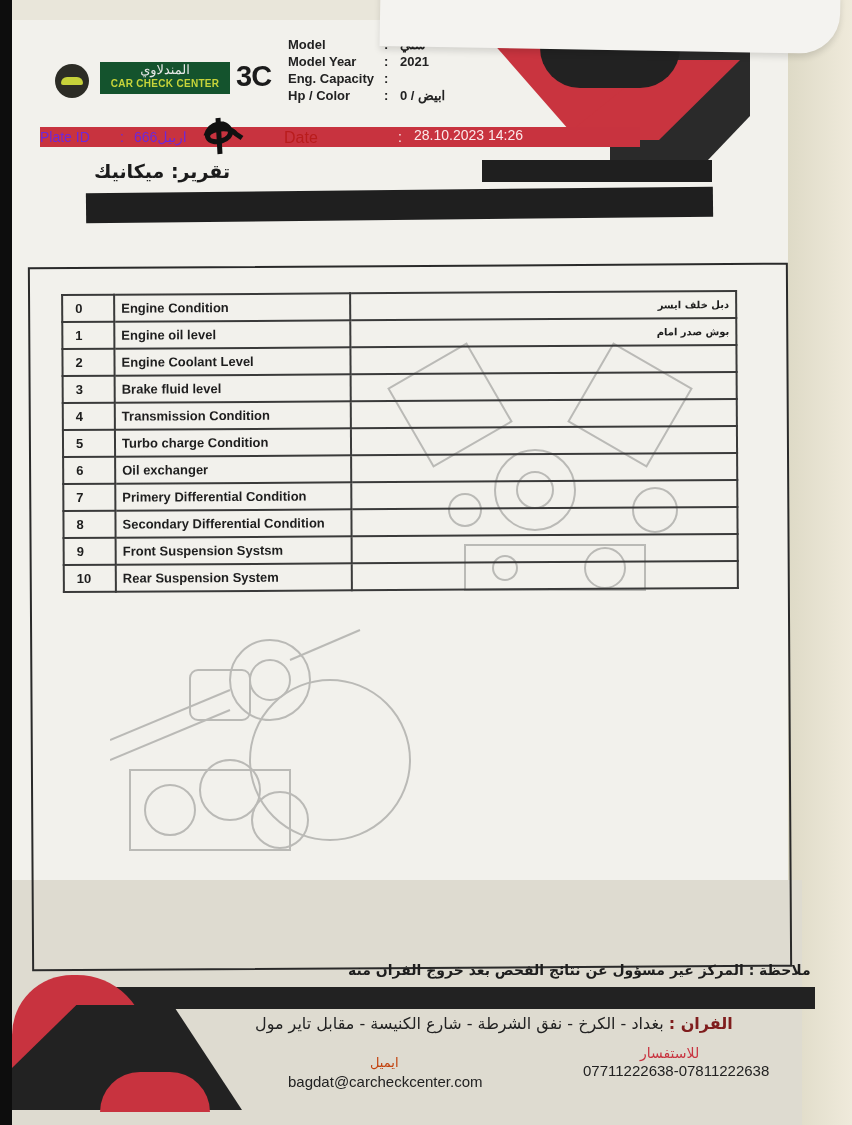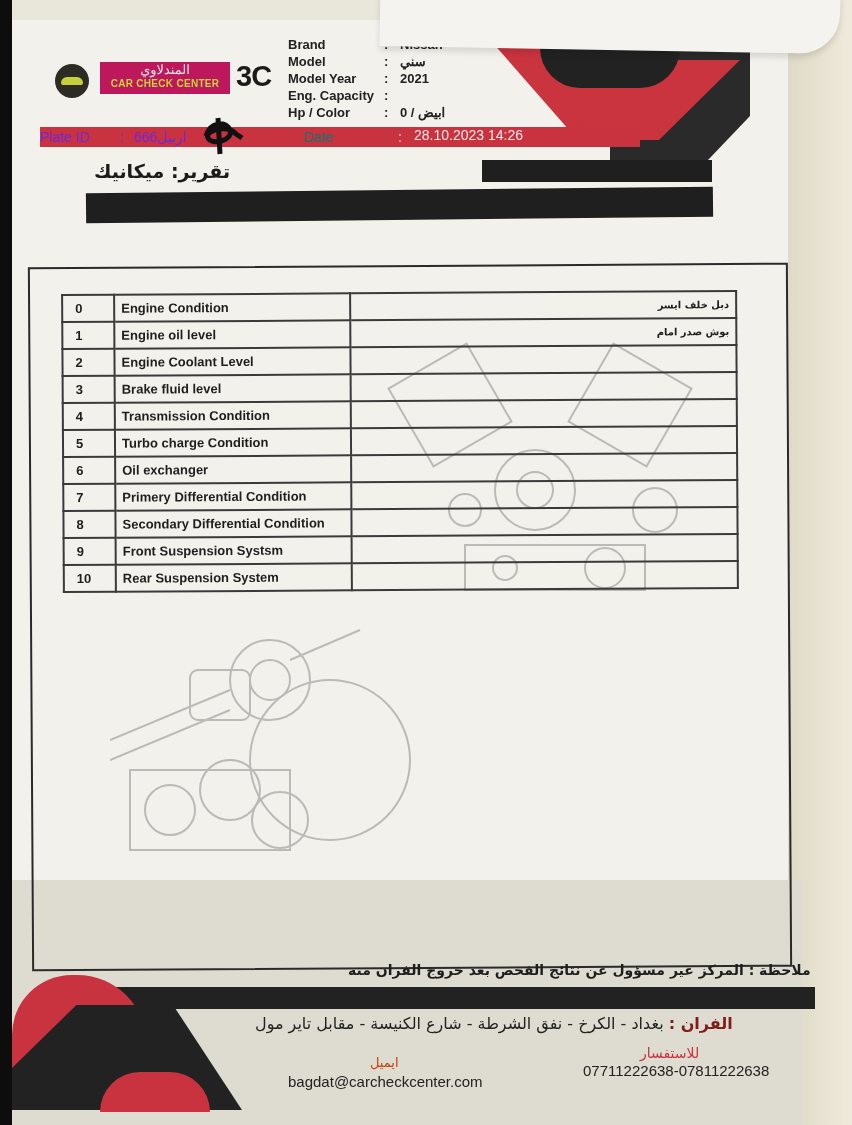--- a/index.html
+++ b/index.html
@@ -13,35 +13,35 @@
   .deco-red{position:absolute;left:492px;top:42px;width:230px;height:92px;background:#c9343f;clip-path:polygon(0 0,72% 0,100% 0,70% 100%,35% 100%);z-index:1;}
   .deco-black1{position:absolute;left:540px;top:42px;width:140px;height:46px;background:#222;border-radius:0 0 40px 40px;z-index:2;}
   .deco-black2{position:absolute;left:610px;top:50px;width:140px;height:110px;background:#2a2a2a;clip-path:polygon(45% 0,100% 0,100% 60%,70% 100%,0 100%,0 85%);z-index:1;}
   .deco-red2{position:absolute;left:560px;top:60px;width:180px;height:80px;background:#c9343f;clip-path:polygon(55% 0,100% 0,55% 100%,0 100%);z-index:2;}
   .bar1{position:absolute;left:482px;top:160px;width:230px;height:22px;background:#1f1f1f;}
   .bar2{position:absolute;left:86px;top:190px;width:627px;height:30px;background:#1f1f1f;transform:rotate(-0.6deg);}
   .plate-band{position:absolute;left:40px;top:127px;width:600px;height:20px;background:#c8333f;z-index:3;}
   
   .logo-circle{position:absolute;left:55px;top:64px;width:34px;height:34px;border-radius:50%;background:#2c2c25;display:flex;align-items:center;justify-content:center;}
   .logo-car{width:22px;height:8px;background:#c6d13a;border-radius:6px 6px 2px 2px;}
-  .logo-box{position:absolute;left:100px;top:62px;width:130px;height:32px;background:#be185d;text-align:center;}
+  .logo-box{position:absolute;left:100px;top:62px;width:130px;height:32px;background:#14532d;text-align:center;}
   .logo-ar{color:#e8e8e8;font-size:13px;line-height:15px;direction:rtl;}
   .logo-en{color:#c7d43a;font-size:10px;font-weight:bold;line-height:13px;letter-spacing:0.3px;}
   .logo-3c{position:absolute;left:236px;top:60px;font-size:29px;font-weight:bold;color:#1b1b1b;letter-spacing:-1px;}
   
   .info{position:absolute;left:288px;top:37px;z-index:4;font-size:13px;font-weight:bold;color:#222;}
   .info-row{height:17px;display:flex;}
   .info-label{width:96px;}
   .info-colon{width:16px;}
   .info-val{width:120px;}
   .plate{position:absolute;left:40px;top:129px;z-index:4;font-size:14px;color:#6d28d9;display:flex;}
   .plate-label{width:80px;}
   .plate-colon{width:14px;}
   .plate-val{width:60px;}
-  .date-label{position:absolute;left:304px;top:129px;z-index:4;font-size:14px;color:#0f766e;}
+  .date-label{position:absolute;left:284px;top:129px;z-index:4;font-size:16px;color:#b91c1c;}
   .date-colon{position:absolute;left:398px;top:129px;z-index:4;font-size:14px;color:#fbe9ea;}
   .date-val{position:absolute;left:414px;top:127px;z-index:4;font-size:14px;color:#fbe9ea;}
   .scribble{position:absolute;left:198px;top:116px;width:46px;height:40px;z-index:6;}
   .report-title{position:absolute;left:94px;top:160px;font-size:19px;font-weight:bold;color:#1b1b1b;direction:rtl;font-family:"DejaVu Sans",sans-serif;}
   
   .frame{position:absolute;left:30px;top:265px;width:756px;height:700px;border:2px solid #2a2a2a;transform:rotate(-0.35deg);}
   .table{position:absolute;left:62px;top:292px;width:676px;border-collapse:collapse;transform:rotate(-0.35deg);font-size:13px;font-weight:bold;color:#1e1e1e;}
   .table td{border:2px solid #3a3a3a;height:25px;padding:0 6px;}
   .c-num{width:32px;text-align:left;padding-left:12px !important;}
   .c-item{width:222px;}
@@ -81,25 +81,20 @@
 <div class="logo-circle">
     <div class="logo-car"></div>
   </div>
 <div class="logo-box">
   <div class="logo-ar">المندلاوي</div>
   <div class="logo-en">CAR CHECK CENTER</div>
 </div>
 <div class="logo-3c">3C</div>
 
 <div class="info">
-  <div class="info-row">
-    <span class="info-label">Brand</span>
-    <span class="info-colon">:</span>
-    <span class="info-val">Nissan</span>
-  </div>
   <div class="info-row">
     <span class="info-label">Model</span>
     <span class="info-colon">:</span>
     <span class="info-val">سني</span>
   </div>
   <div class="info-row">
     <span class="info-label">Model Year</span>
     <span class="info-colon">:</span>
     <span class="info-val">2021</span>
   </div>

